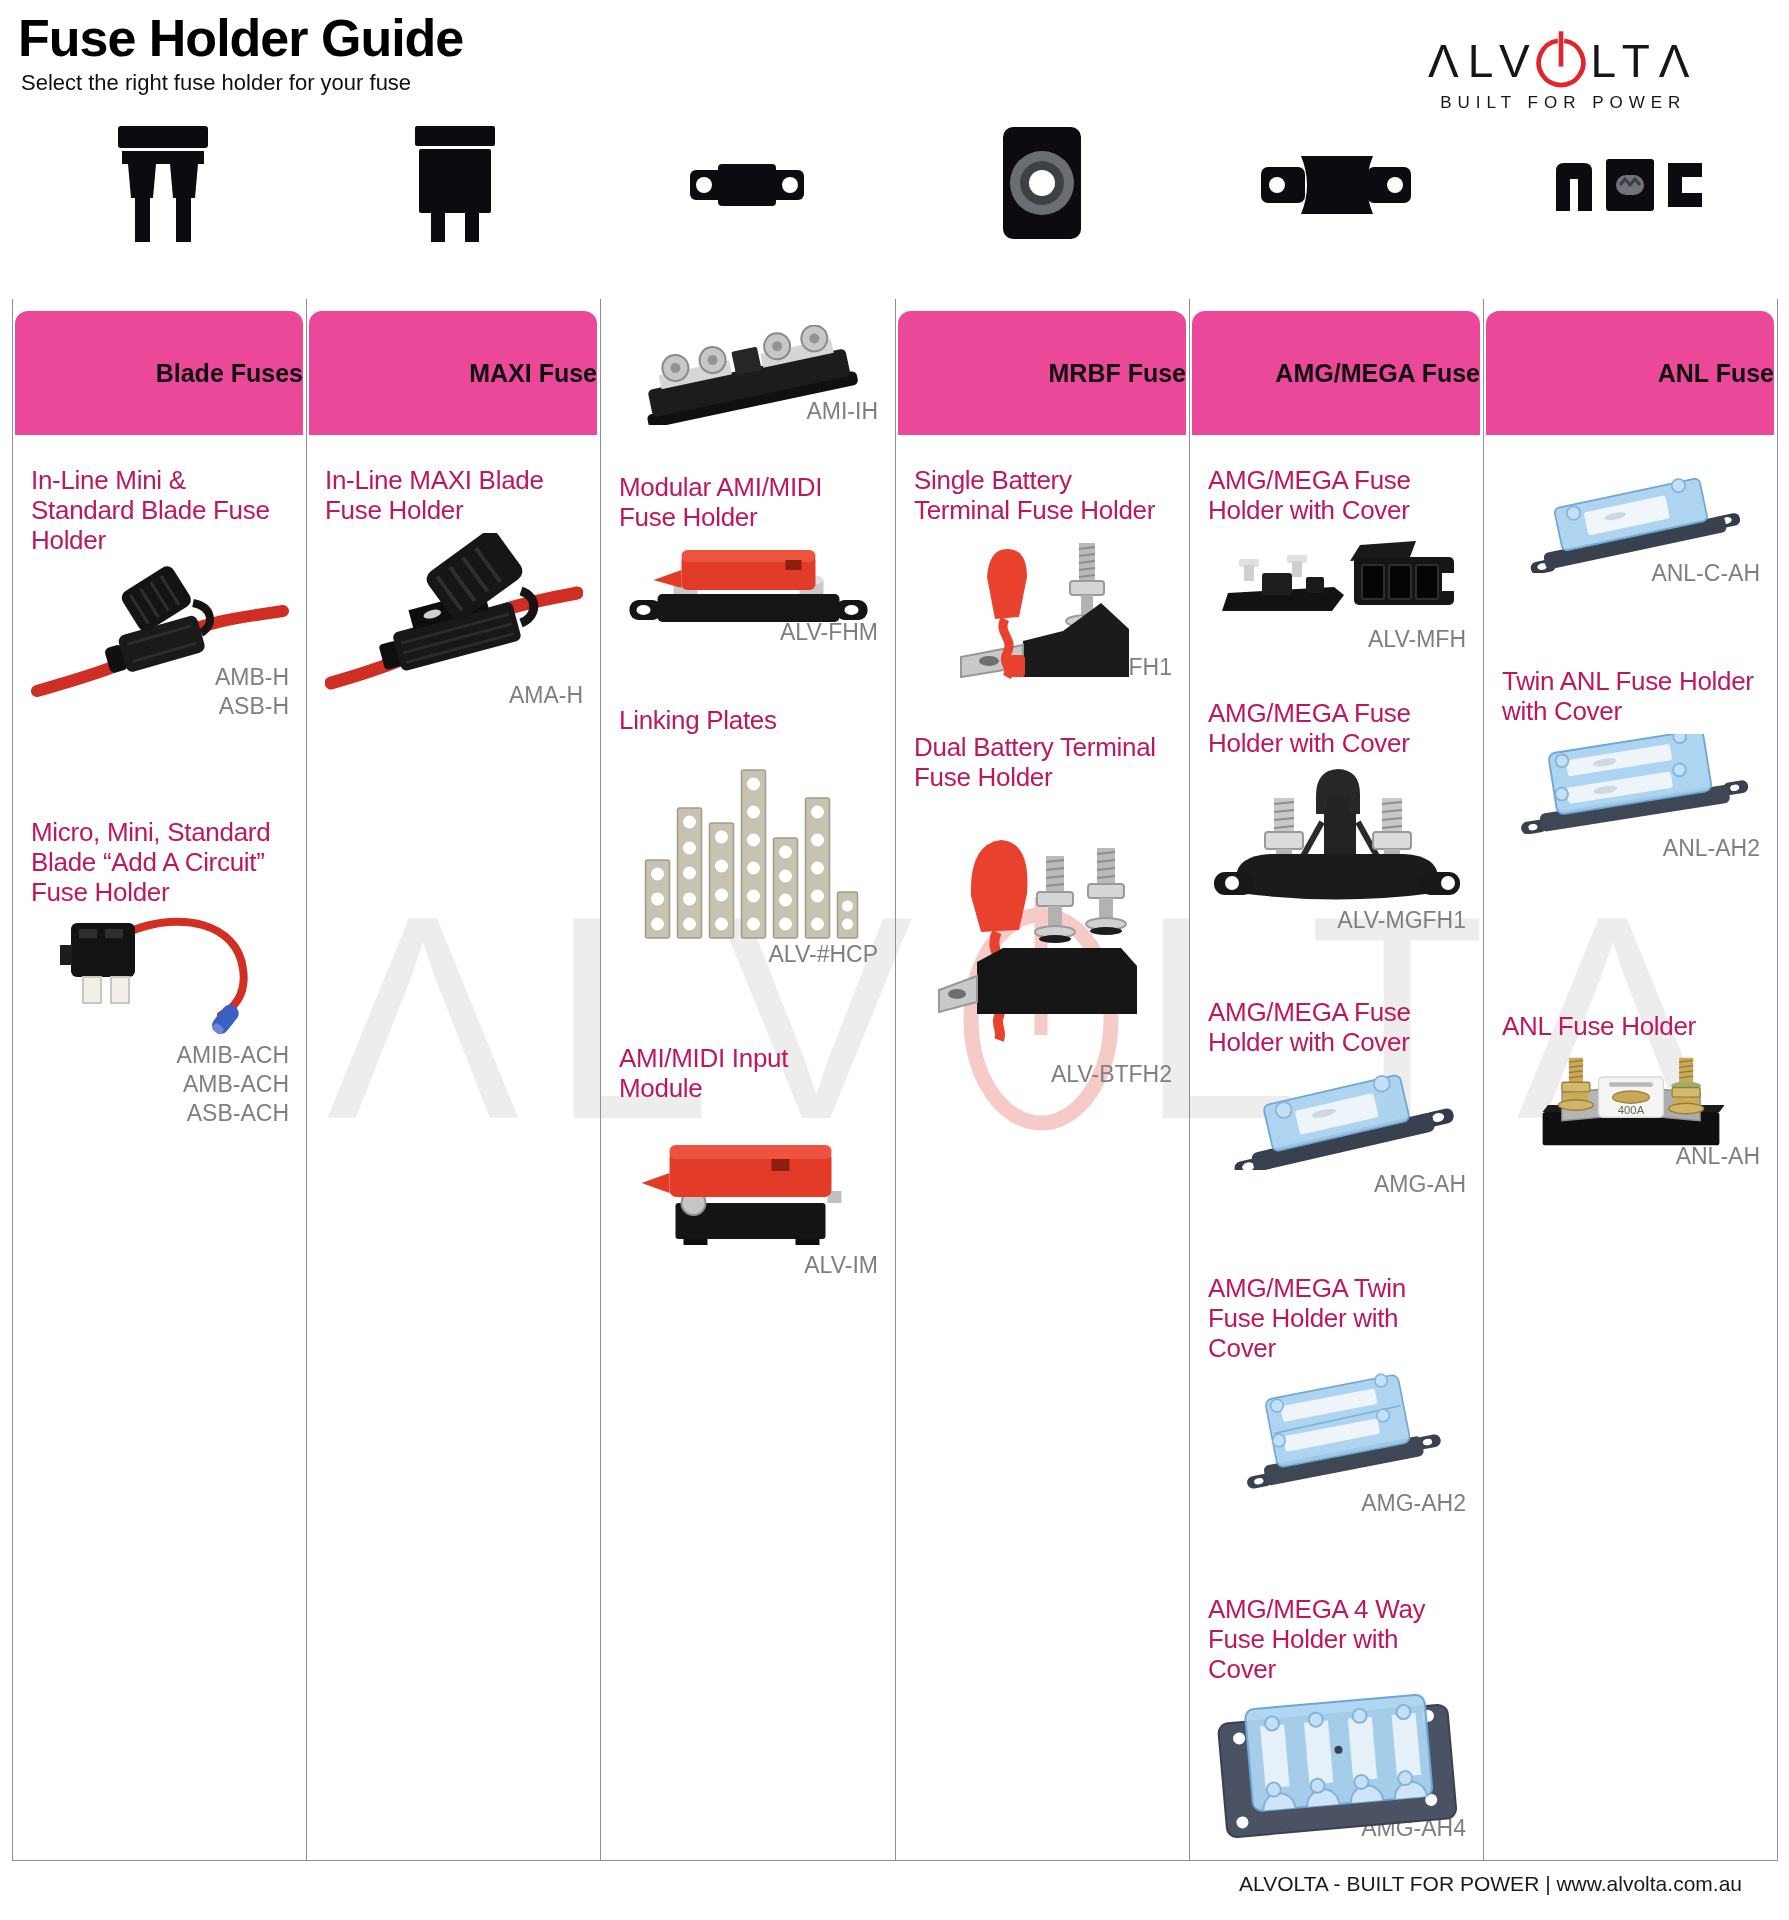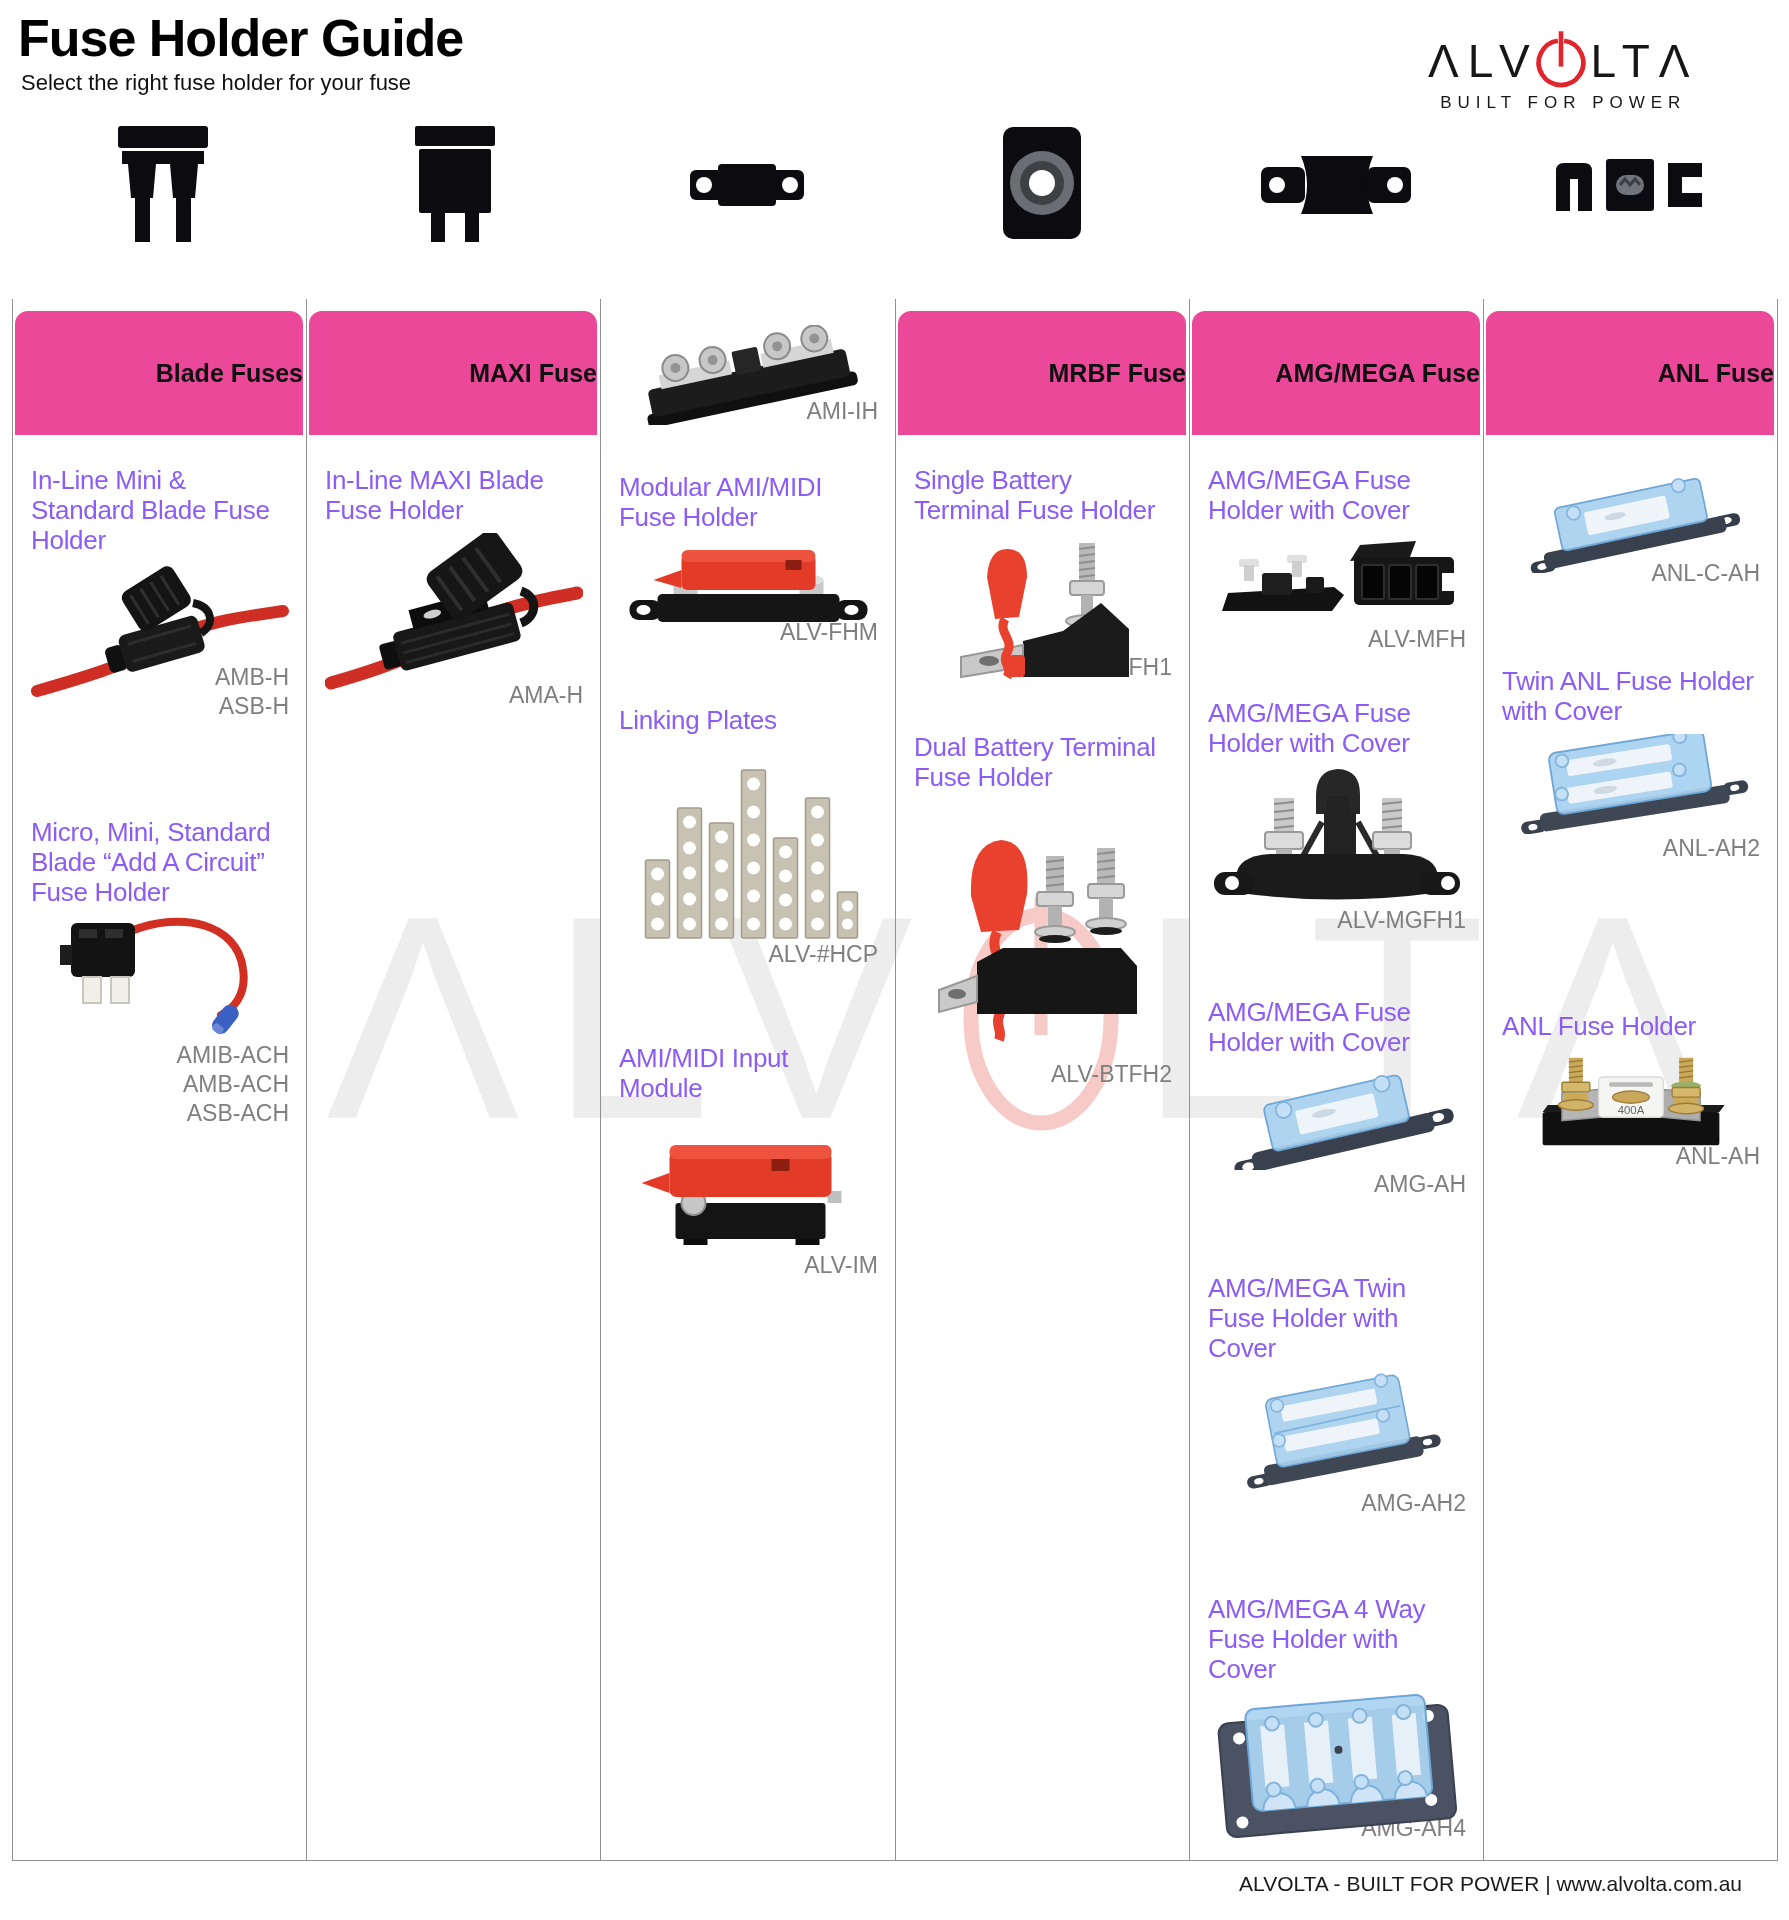--- a/index.html
+++ b/index.html
@@ -20,21 +20,21 @@
 
   #watermark{left:326px;top:872px;display:flex;align-items:center;z-index:0;}
   .wm-letters{font-size:290px;letter-spacing:30px;color:#ededed;font-weight:400;line-height:1;}
   .wm-o{width:168px;height:240px;margin:0 14px;}
 
   .col{position:absolute;top:299px;height:1561px;z-index:1;}
   .band{height:124px;margin:12px 3px;background:#ec4899;border-radius:13px 13px 0 0;
         display:flex;align-items:center;justify-content:flex-end;}
   .band-label{font-size:25px;font-weight:700;color:#101010;}
   .cbody{padding:18px 17px 0 19px;}
-  .ptitle{font-size:26px;line-height:30px;color:#8b5cf6;letter-spacing:-0.3px;}
+  .ptitle{font-size:26px;line-height:30px;color:#be185d;letter-spacing:-0.3px;}
   .pimg{margin-top:8px;position:relative;text-decoration:underline;}
   .pimg svg{width:100%;height:100%;display:block;}
   .pcodes{text-align:right;font-size:23px;line-height:29px;color:#7f7f7f;}
 
   .vline{position:absolute;top:299px;width:1px;height:1562px;background:#909090;z-index:2;}
   #bottom-line{position:absolute;left:12px;top:1860px;width:1766px;height:1px;background:#909090;z-index:2;}
 
   #footer{position:absolute;right:47px;top:1872px;font-size:21px;color:#1a1a1a;z-index:2;text-align:right;}
 </style>
 </head>

